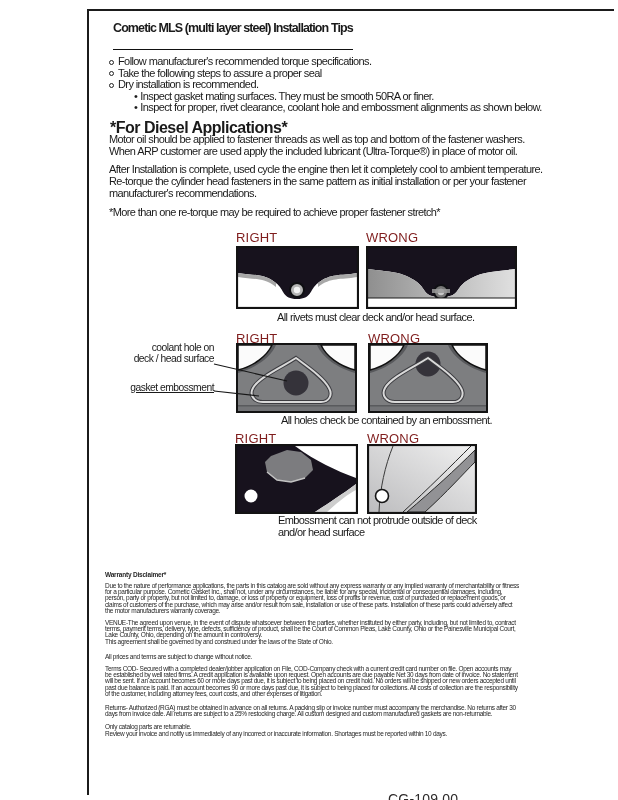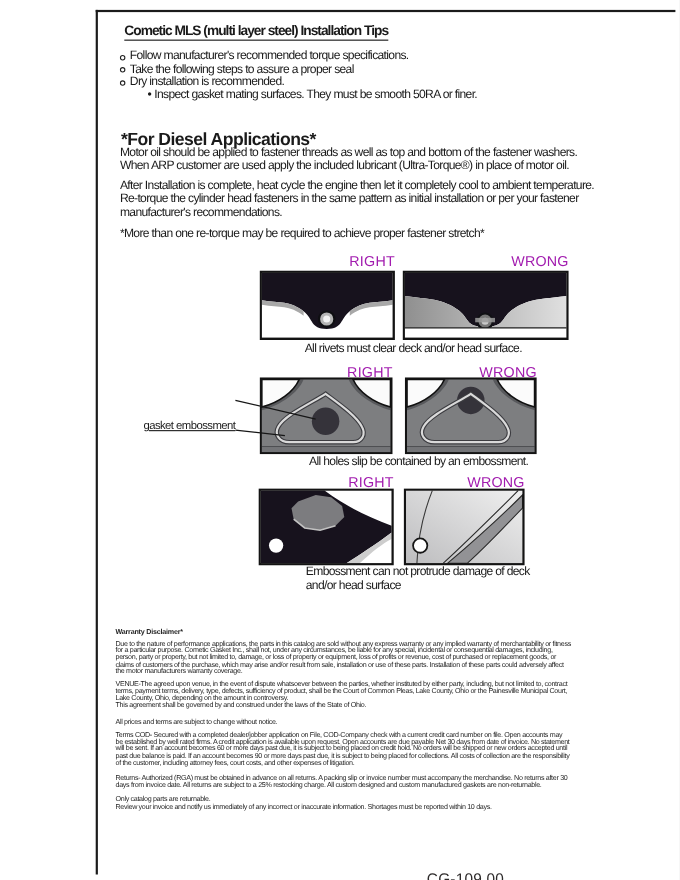--- a/index.html
+++ b/index.html
@@ -3,33 +3,33 @@
 <meta charset="utf-8">
 <style>
   html,body{margin:0;padding:0;background:#e8e8e8;}
   #page{position:relative;width:618px;height:800px;background:#ffffff;margin:0 auto;
         font-family:"Liberation Sans",sans-serif;color:#1a1a1a;overflow:hidden;}
   .abs{position:absolute;}
   .rule-top{left:87px;top:9px;width:527px;height:2px;background:#1b1b1b;}
   .rule-left{left:87px;top:9px;width:2px;height:786px;background:#1b1b1b;}
 
   #title{left:113px;top:21px;font-size:12.5px;font-weight:bold;letter-spacing:-0.9px;
-         border-bottom:1.5px solid #111;padding-bottom:1px;margin:0;}
+         border-bottom:1.5px solid #111;padding-bottom:14px;margin:0;}
 
-  #bullets{left:109px;top:46px;font-size:11px;letter-spacing:-0.6px;line-height:11.5px;width:460px;text-align:center;}
+  #bullets{left:109px;top:56px;font-size:11px;letter-spacing:-0.6px;line-height:11.5px;width:460px;text-align:center;}
   .b-line{display:flex;align-items:flex-start;}
   .ring{flex:0 0 auto;width:3px;height:3px;border:1px solid #222;border-radius:50%;
         margin:3.5px 4px 0 0;}
   .b-line.sub{margin-left:25px;}
   .b-line.sub::before{content:"\2022";margin:0 3px 0 0;font-size:11px;}
 
   .h2{font-size:16px;font-weight:bold;letter-spacing:-0.5px;}
   .para{font-size:11px;letter-spacing:-0.6px;line-height:11.9px;width:434px;}
 
-  .dw-label{font-size:13px;letter-spacing:0.2px;text-align:right;color:#a21caf;}
+  .dw-label{font-size:13px;letter-spacing:0.2px;text-align:left;color:#7f1d1d;}
   .caption{font-size:11px;letter-spacing:-0.6px;line-height:11.8px;white-space:pre-line;margin-left:41px;}
   .side-label{font-size:10.3px;letter-spacing:-0.5px;line-height:11px;text-align:right;
               width:104px;white-space:pre-line;}
 
   #warranty{left:105px;top:571px;width:414px;color:#262626;}
   #warranty .wh{font-size:6.5px;font-weight:bold;letter-spacing:-0.2px;margin:0 0 4.5px 0;}
   #warranty p{font-size:6.5px;letter-spacing:-0.3px;line-height:6.4px;margin:0 0 5px 0;
               white-space:pre-line;}
   #warranty p.gap-lg{margin-bottom:9px;}
   #warranty p.gap-md{margin-bottom:7px;}
@@ -56,25 +56,28 @@
         <span class="ring"></span>
         <span>Take the following steps to assure a proper seal</span>
       </div>
     <div class="b-line">
         <span class="ring"></span>
         <span>Dry installation is recommended.</span>
       </div>
     <div class="b-line sub">
         <span>Inspect gasket mating surfaces.  They must be smooth 50RA or finer.</span>
       </div>
+    <div class="b-line sub">
+        <span>Inspect for proper, rivet clearance, coolant hole and embossment alignments as shown below.</span>
+      </div>
   </div>
 
   <div class="abs h2" style="left:110px;top:119px;">*For Diesel Applications*</div>
   <div class="abs para" style="left:109px;top:134px;">Motor oil should be applied to fastener threads as well as top and bottom of the fastener washers. When ARP customer are used apply the included lubricant (Ultra-Torque®) in place of motor oil.</div>
-  <div class="abs para" style="left:109px;top:164px;">After Installation is complete, heat cycle the engine then let it completely cool to ambient temperature. Re-torque the cylinder head fasteners in the same pattern as initial installation or per your fastener manufacturer's recommendations.</div>
+  <div class="abs para" style="left:109px;top:164px;">After Installation is complete, used cycle the engine then let it completely cool to ambient temperature. Re-torque the cylinder head fasteners in the same pattern as initial installation or per your fastener manufacturer's recommendations.</div>
   <div class="abs para" style="left:109px;top:207px;">*More than one re-torque may be required to achieve proper fastener stretch*</div>
 
   <div class="abs dw-label" style="left:236px;top:230px;width:123px;">RIGHT</div>
   <div class="abs dw-label" style="left:366px;top:230px;width:151px;">WRONG</div>
 
   <svg class="abs" style="left:236px;top:246px;" width="123" height="63" viewBox="0 0 123 63">
     <rect x="1" y="1" width="121" height="61" fill="#ffffff"></rect>
     <path d="M2,2 H121 V27 C104,30 95,27 82,37 C73,44 76,53 61,53 C46,53 49,44 40,37 C27,27 19,30 2,27 Z" fill="#17121d"></path>
     <path d="M2,27 C19,30 27,27 40,37 L40,41 C27,31 19,34 2,31 Z" fill="#a8a8a8"></path>
     <path d="M121,27 C104,30 95,27 82,37 L82,41 C95,31 104,34 121,31 Z" fill="#a8a8a8"></path>
@@ -100,20 +103,22 @@
     <rect x="2" y="52" width="147" height="9" fill="#ffffff"></rect>
     <line x1="2" y1="52" x2="149" y2="52" stroke="#1a1a1a" stroke-width="1.2"></line>
     <rect x="1" y="1" width="149" height="61" fill="none" stroke="#131313" stroke-width="2.2"></rect>
   </svg>
 
   <div class="abs caption" style="left:236px;top:312px;">All rivets must clear deck and/or head surface.</div>
 
   <div class="abs dw-label" style="left:236px;top:331px;width:121px;">RIGHT</div>
   <div class="abs dw-label" style="left:368px;top:331px;width:120px;">WRONG</div>
 
+  <div class="abs side-label" style="left:110px;top:342px;">coolant hole on
+deck / head surface</div>
   <div class="abs side-label" style="left:110px;top:382px;text-decoration:underline;">gasket embossment</div>
 
   <svg class="abs" style="left:236px;top:343px;" width="121" height="70" viewBox="0 0 121 70">
     <rect x="1" y="1" width="119" height="68" fill="#7d7e80"></rect>
     <path d="M2,2 H40 C35,14 20,25 2,30 Z" fill="#58595c"></path>
     <path d="M119,2 H81 C86,14 101,25 119,30 Z" fill="#58595c"></path>
     <path d="M2,2 H36 C31,13 18,23 2,27 Z" fill="#fbfbfb" stroke="#111" stroke-width="1.5"></path>
     <path d="M119,2 H85 C90,13 103,23 119,27 Z" fill="#fbfbfb" stroke="#111" stroke-width="1.5"></path>
     <path d="M60,15 C72,24 88,35 93,45 C97,52 93,59 85,59 H27 C18,59 13,52 17,45 C23,34 48,23 60,15 Z" fill="none" stroke="#3c3c40" stroke-width="4"></path>
     <path d="M60,15 C72,24 88,35 93,45 C97,52 93,59 85,59 H27 C18,59 13,52 17,45 C23,34 48,23 60,15 Z" fill="none" stroke="#d9d9d9" stroke-width="2"></path>
@@ -135,21 +140,21 @@
     <line x1="2" y1="63" x2="118" y2="63" stroke="#4e4f52" stroke-width="1.3"></line>
     <rect x="2" y="63.5" width="116" height="5" fill="#737477"></rect>
     <rect x="1" y="1" width="118" height="68" fill="none" stroke="#131313" stroke-width="2"></rect>
   </svg>
 
   <svg class="abs" style="left:110px;top:340px;pointer-events:none;" width="285" height="85" viewBox="0 0 285 85">
     <line x1="104" y1="24" x2="177" y2="41" stroke="#161616" stroke-width="1.1"></line>
     <line x1="104" y1="51" x2="149" y2="56" stroke="#161616" stroke-width="1.1"></line>
   </svg>
 
-  <div class="abs caption" style="left:240px;top:415px;">All holes slip be contained by an embossment.</div>
+  <div class="abs caption" style="left:240px;top:415px;">All holes check be contained by an embossment.</div>
 
   <div class="abs dw-label" style="left:235px;top:431px;width:123px;">RIGHT</div>
   <div class="abs dw-label" style="left:367px;top:431px;width:110px;">WRONG</div>
 
   <svg class="abs" style="left:235px;top:444px;" width="123" height="70" viewBox="0 0 123 70">
     <rect x="1" y="1" width="121" height="68" fill="#ffffff"></rect>
     <path d="M2,2 H60 C82,18 100,26 121,34 L121,40 C105,52 92,60 80,68 H2 Z" fill="#17121d"></path>
     <path d="M121,40 C105,52 92,60 80,68 L92,68 C103,58 113,50 121,46 Z" fill="#cdcdcd"></path>
     <path d="M36,12 L52,6 L66,8 L76,16 L78,26 L70,34 L56,38 L42,36 L32,28 L30,18 Z" fill="#7c7c7f"></path>
     <path d="M32,28 L42,36 L56,38 L70,34" stroke="#c2c2c2" stroke-width="1.5" fill="none"></path>
@@ -165,21 +170,21 @@
       </linearGradient>
     </defs>
     <rect x="1" y="1" width="108" height="68" fill="url(#g3)"></rect>
     <path d="M108,6 C88,26 66,46 40,68 L58,68 C80,48 96,30 108,18 Z" fill="#929295" stroke="#2a2a2a" stroke-width="1"></path>
     <path d="M104,2 C84,22 62,44 36,68" stroke="#2a2a2a" stroke-width="1" fill="none"></path>
     <path d="M26,2 C18,22 13,44 12,68" stroke="#3a3a3a" stroke-width="1" fill="none"></path>
     <circle cx="15" cy="52" r="6.5" fill="#ffffff" stroke="#161616" stroke-width="1.6"></circle>
     <rect x="1" y="1" width="108" height="68" fill="none" stroke="#131313" stroke-width="2.2"></rect>
   </svg>
 
-  <div class="abs caption" style="left:237px;top:515px;">Embossment can not protrude damage of deck
+  <div class="abs caption" style="left:237px;top:515px;">Embossment can not protrude outside of deck
 and/or head surface</div>
 
   <div id="warranty" class="abs">
     <div class="wh">Warranty Disclaimer*</div>
     <p>Due to the nature of performance applications, the parts in this catalog are sold without any express warranty or any implied warranty of merchantability or fitness for a particular purpose.  Cometic Gasket Inc., shall not, under any circumstances, be liable for any special, incidental or consequential damages, including, person, party or property, but not limited to, damage, or loss of property or equipment, loss of profits or revenue, cost of purchased or replacement goods, or claims of customers of the purchase, which may arise and/or result from sale, installation or use of these parts.  Installation of these parts could adversely affect the motor manufacturers warranty coverage.</p>
     <p class="gap-lg">VENUE-The agreed upon venue, in the event of dispute whatsoever between the parties, whether instituted by either party, including, but not limited to, contract terms, payment terms, delivery, type, defects, sufficiency of product, shall be the Court of Common Pleas, Lake County, Ohio or the Painesville Municipal Court, Lake County, Ohio, depending on the amount in controversy.
 This agreement shall be governed by and construed under the laws of the State of Ohio.</p>
     <p>All prices and terms are subject to change without notice.</p>
     <p class="gap-md">Terms COD- Secured with a completed dealer/jobber application on File, COD-Company check with a current credit card number on file.  Open accounts may be established by well rated firms.  A credit application is available upon request.  Open accounts are due payable Net 30 days from date of invoice.  No statement will be sent.  If an account becomes 60 or more days past due, it is subject to being placed on credit hold.  No orders will be shipped or new orders accepted until past due balance is paid.  If an account becomes 90 or more days past due, it is subject to being placed for collections.  All costs of collection are the responsibility of the customer, including attorney fees, court costs, and other expenses of litigation.</p>
     <p class="gap-md">Returns- Authorized (RGA) must be obtained in advance on all returns.  A packing slip or invoice number must accompany the merchandise.  No returns after 30 days from invoice date.  All returns are subject to a 25% restocking charge.  All custom designed and custom manufactured gaskets are non-returnable.</p>

